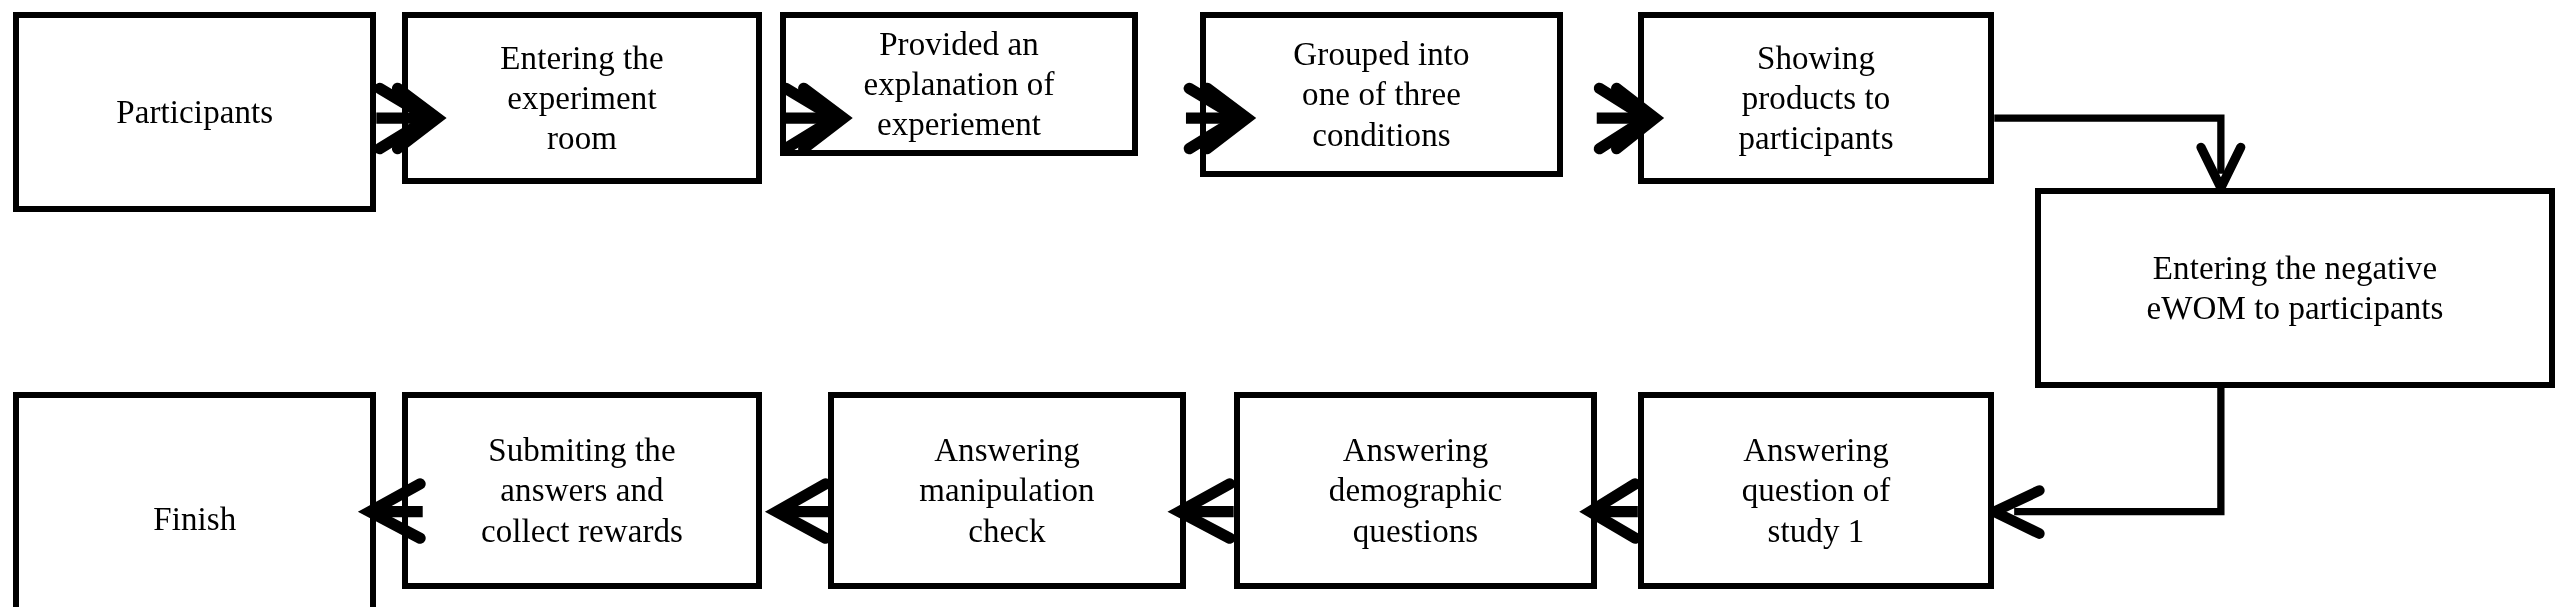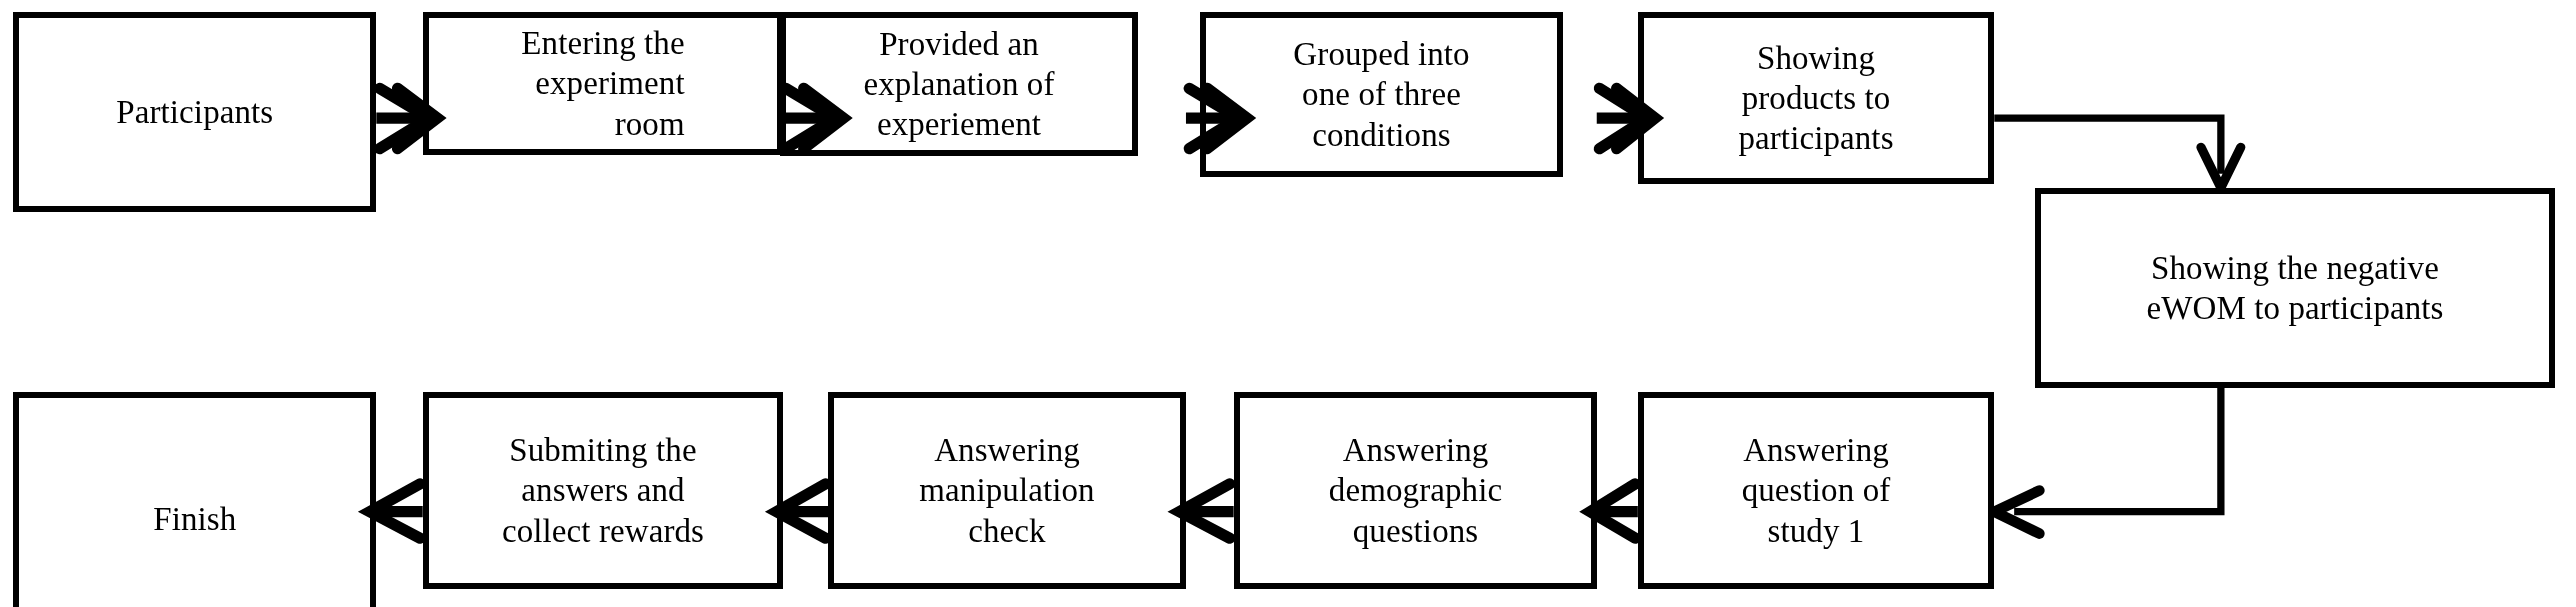--- a/index.html
+++ b/index.html
@@ -47,21 +47,21 @@
 </style>
 </head>
 <body>
 
 <div id="canvas">
 
   <div class="node" style="left:13.3px; top:12px; width:363px; height:200px;">
     <span class="label">Participants</span>
   </div>
 
-  <div class="node" style="left:423px; top:12px; width:360px; height:143px;text-align:right;">
+  <div class="node" style="left:402px; top:12px; width:360px; height:172px;">
     <span class="label">Entering the
 experiment
 room</span>
   </div>
 
   <div class="node" style="left:780px; top:12px; width:358px; height:144px;">
     <span class="label">Provided an
 explanation of
 experiement</span>
   </div>
@@ -72,21 +72,21 @@
 conditions</span>
   </div>
 
   <div class="node" style="left:1638px; top:12px; width:356px; height:172px;">
     <span class="label">Showing
 products to
 participants</span>
   </div>
 
   <div class="node" style="left:2035px; top:188px; width:520px; height:200px;">
-    <span class="label">Showing the negative
+    <span class="label">Entering the negative
 eWOM  to participants</span>
   </div>
 
   <div class="node" style="left:1638px; top:392px; width:356px; height:197px;">
     <span class="label">Answering
 question of
 study 1</span>
   </div>
 
   <div class="node" style="left:1234px; top:392px; width:363px; height:197px;">
@@ -94,21 +94,21 @@
 demographic
 questions</span>
   </div>
 
   <div class="node" style="left:828px; top:392px; width:358px; height:197px;">
     <span class="label">Answering
 manipulation
 check</span>
   </div>
 
-  <div class="node" style="left:423px; top:392px; width:360px; height:197px;">
+  <div class="node" style="left:402px; top:392px; width:360px; height:197px;">
     <span class="label">Submiting the
 answers and
 collect rewards</span>
   </div>
 
   <div class="node" style="left:13.3px; top:392px; width:363px; height:255px;">
     <span class="label">Finish</span>
   </div>
 
   <svg id="wires" viewBox="0 0 3888 917" xmlns="http://www.w3.org/2000/svg">

